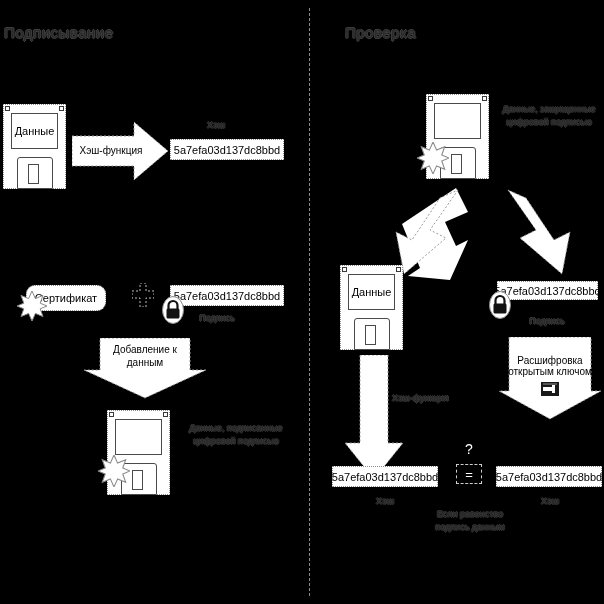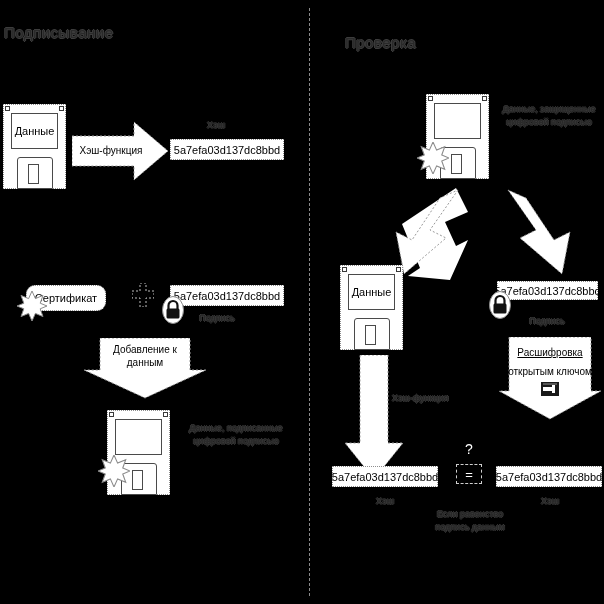--- a/index.html
+++ b/index.html
@@ -235,21 +235,21 @@
   </div>
   <svg class="abs star" width="32" height="32" viewBox="0 0 30 30" style="left:98px; top:455px;">
     <polygon points="15,0 18.4,7.6 26,4.4 23.2,12.2 30,15 23.2,17.8 26,25.6 18.4,22.4 15,30 11.6,22.4 4,25.6 6.8,17.8 0,15 6.8,12.2 4,4.4 11.6,7.6" fill="#ffffff" stroke="#8a8a8a" stroke-width="1"></polygon>
   </svg>
 
   <div class="abs dim-label multi" style="left:183px; top:422px; width:106px;">
     <div>Данные, подписанные</div>
     <div>цифровой подписью</div>
   </div>
 
-  <div class="abs section-title" style="left:345px; top:34px;">Проверка</div>
+  <div class="abs section-title" style="left:345px; top:24px;">Проверка</div>
 
   <div class="abs floppy" style="left:426px; top:94px; width:63px; height:85px;">
     <div class="body"></div>
     <div class="notch" style="left:2px; top:2px;"></div>
     <div class="notch" style="right:2px; top:2px;"></div>
     <div class="label-plate" style="left:8px; top:9px; width:47px; height:36px;"></div>
     <div class="shutter" style="left:14px; top:53px; width:36px; height:32px;"></div>
     <div class="shutter-slot" style="left:25px; top:60px; width:11px; height:20px;"></div>
   </div>
   <svg class="abs star" width="32" height="32" viewBox="0 0 30 30" style="left:417px; top:142px;">
@@ -292,21 +292,21 @@
 
   <svg class="abs" width="62" height="126" viewBox="0 0 62 126" style="left:343px; top:355px;">
     <polygon points="17,0 45,0 45,88 60,88 31,124 2,88 17,88" fill="#ffffff" stroke="#9a9a9a" stroke-width="1" stroke-dasharray="2,2"></polygon>
   </svg>
   <div class="abs dim-label" style="left:392px; top:392px; width:70px; text-align:left;">Хэш-функция</div>
 
   <div class="abs" style="left:497px; top:337px; width:106px; height:84px;">
     <svg class="arrow-svg" width="106" height="84" viewBox="0 0 106 84">
       <polygon points="12,0 94,0 94,54 104,54 53,82 2,54 12,54" fill="#ffffff" stroke="#9a9a9a" stroke-width="1" stroke-dasharray="2,2"></polygon>
     </svg>
-    <div class="arrow-text" style="top:10px;text-decoration:underline;">Расшифровка</div>
+    <div class="arrow-text" style="top:18px;">Расшифровка</div>
     <div class="arrow-text" style="top:29px;">открытым ключом</div>
     <svg class="key-icon abs" width="18" height="14" viewBox="0 0 18 14" style="left:44px; top:45px;">
       <rect x="0" y="0" width="18" height="14" fill="#1a1a1a"></rect>
       <rect x="2" y="5" width="11" height="4" fill="#ffffff"></rect>
       <rect x="11" y="3" width="3" height="8" fill="#ffffff"></rect>
       <rect x="2" y="1" width="14" height="2" fill="#555555"></rect>
     </svg>
   </div>
 
   <div class="abs hash-box" style="left:332px; top:466px; width:106px; height:21px;">

